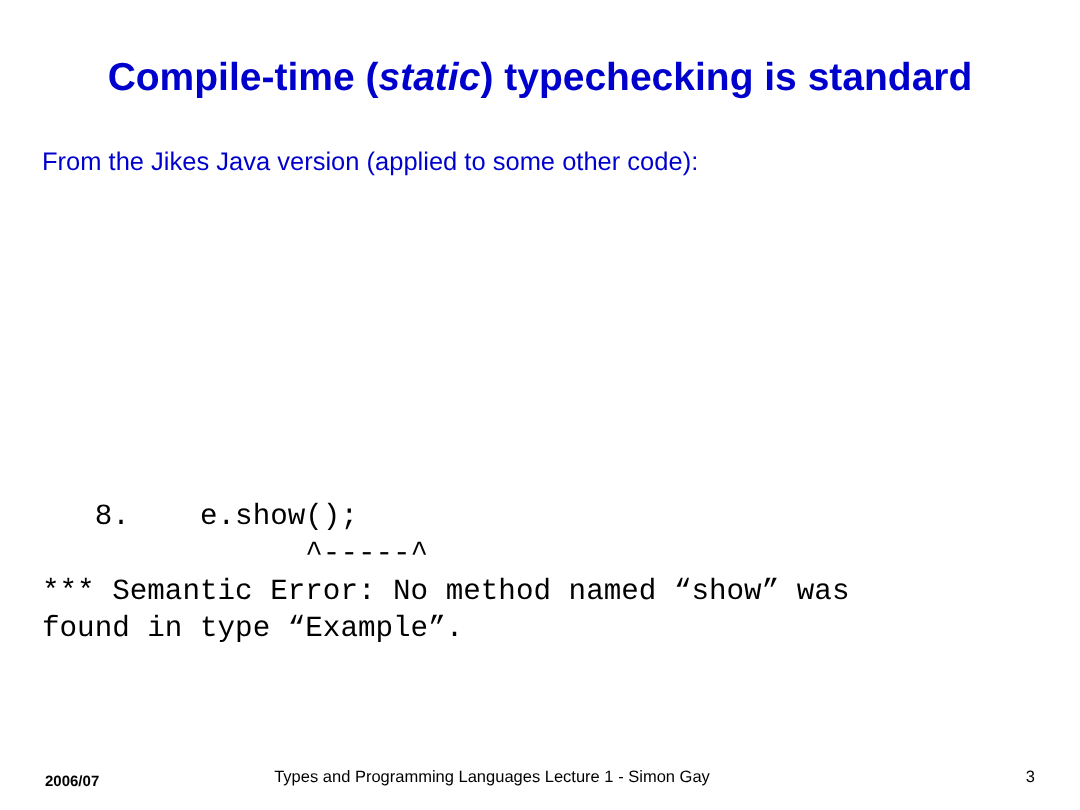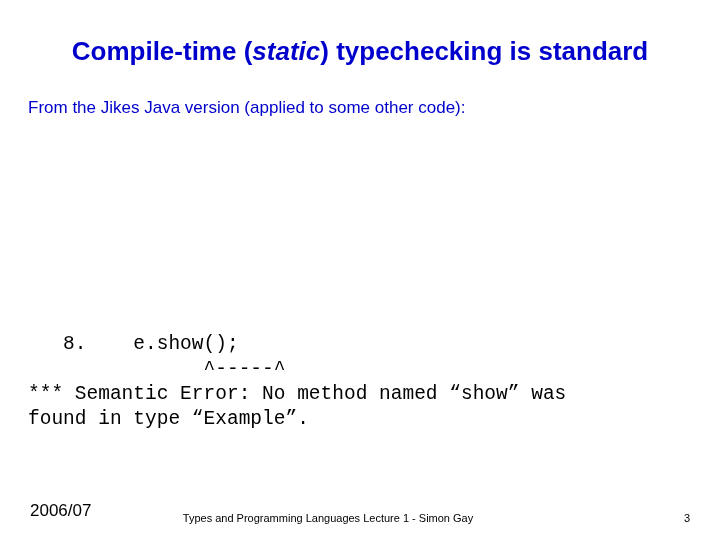--- a/index.html
+++ b/index.html
@@ -59,23 +59,24 @@
   .footer {
     position: absolute;
     left: 0;
     bottom: 0;
     width: 720px;
     height: 40px;
   }
   .footer-date {
     position: absolute;
     left: 30px;
-    top: 1px;
-    font-size: 17px;
+    top: 16px;
+    font-size: 10px;
     color: #000000;
+    font-weight: bold;
   }
   .footer-center {
     position: absolute;
     left: 0;
     top: 12px;
     width: 656px;
     text-align: center;
     font-size: 11px;
     color: #000000;
   }

